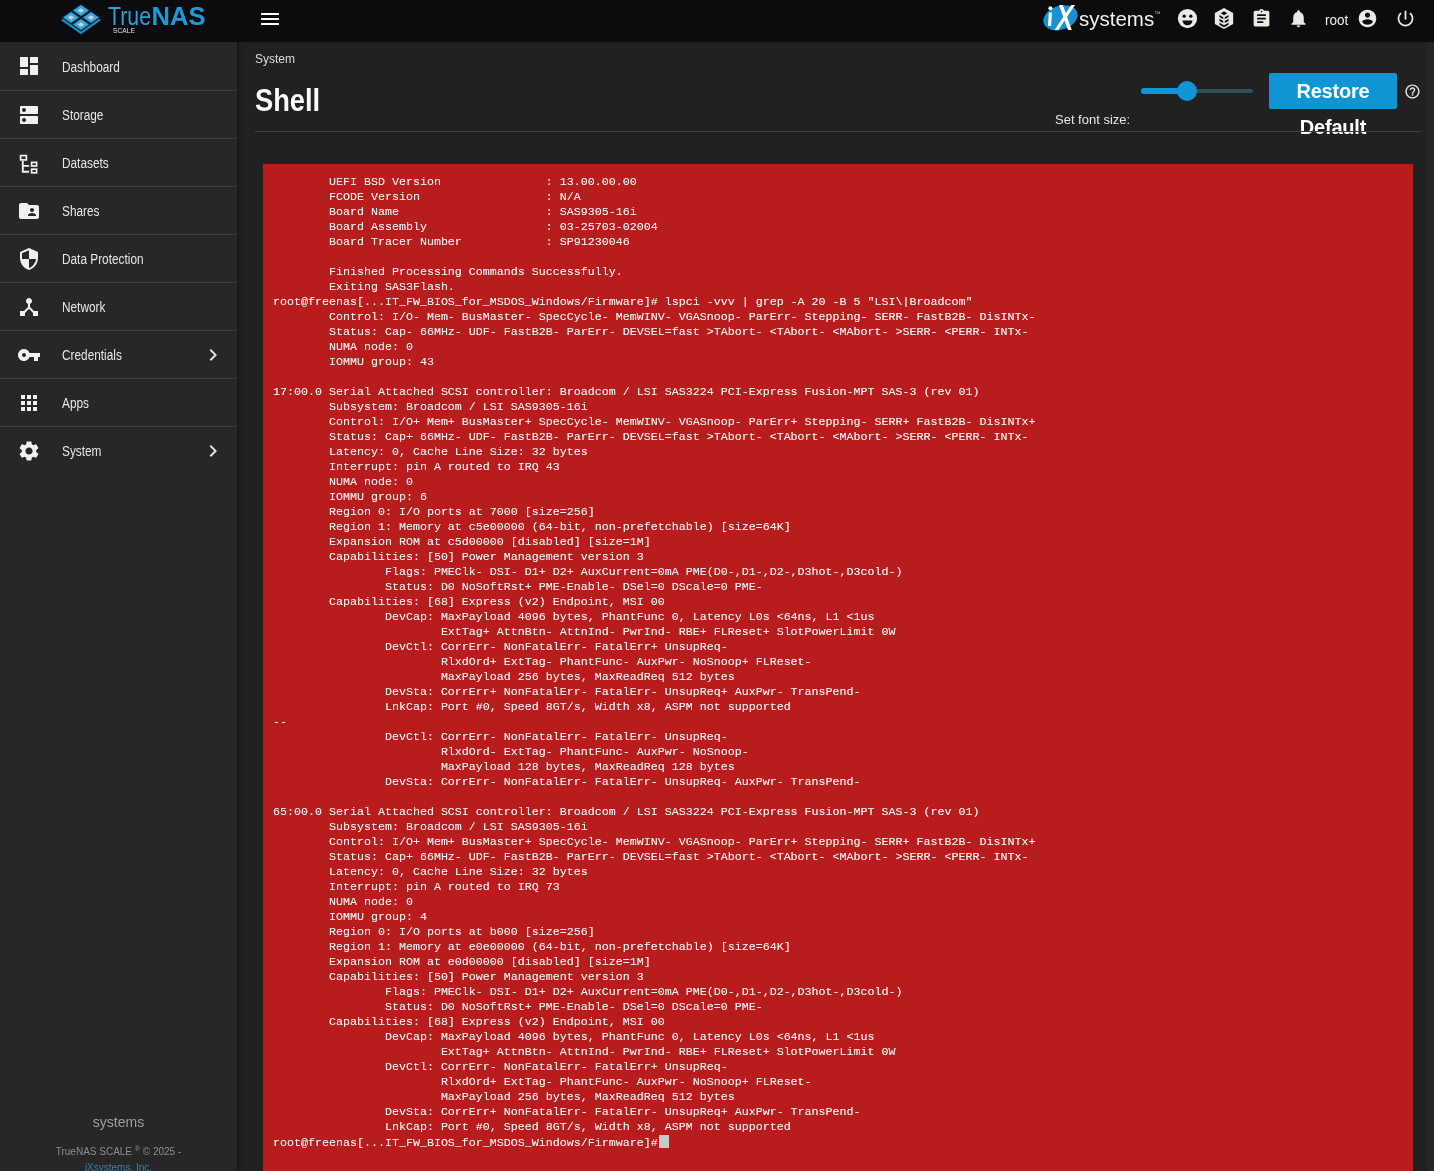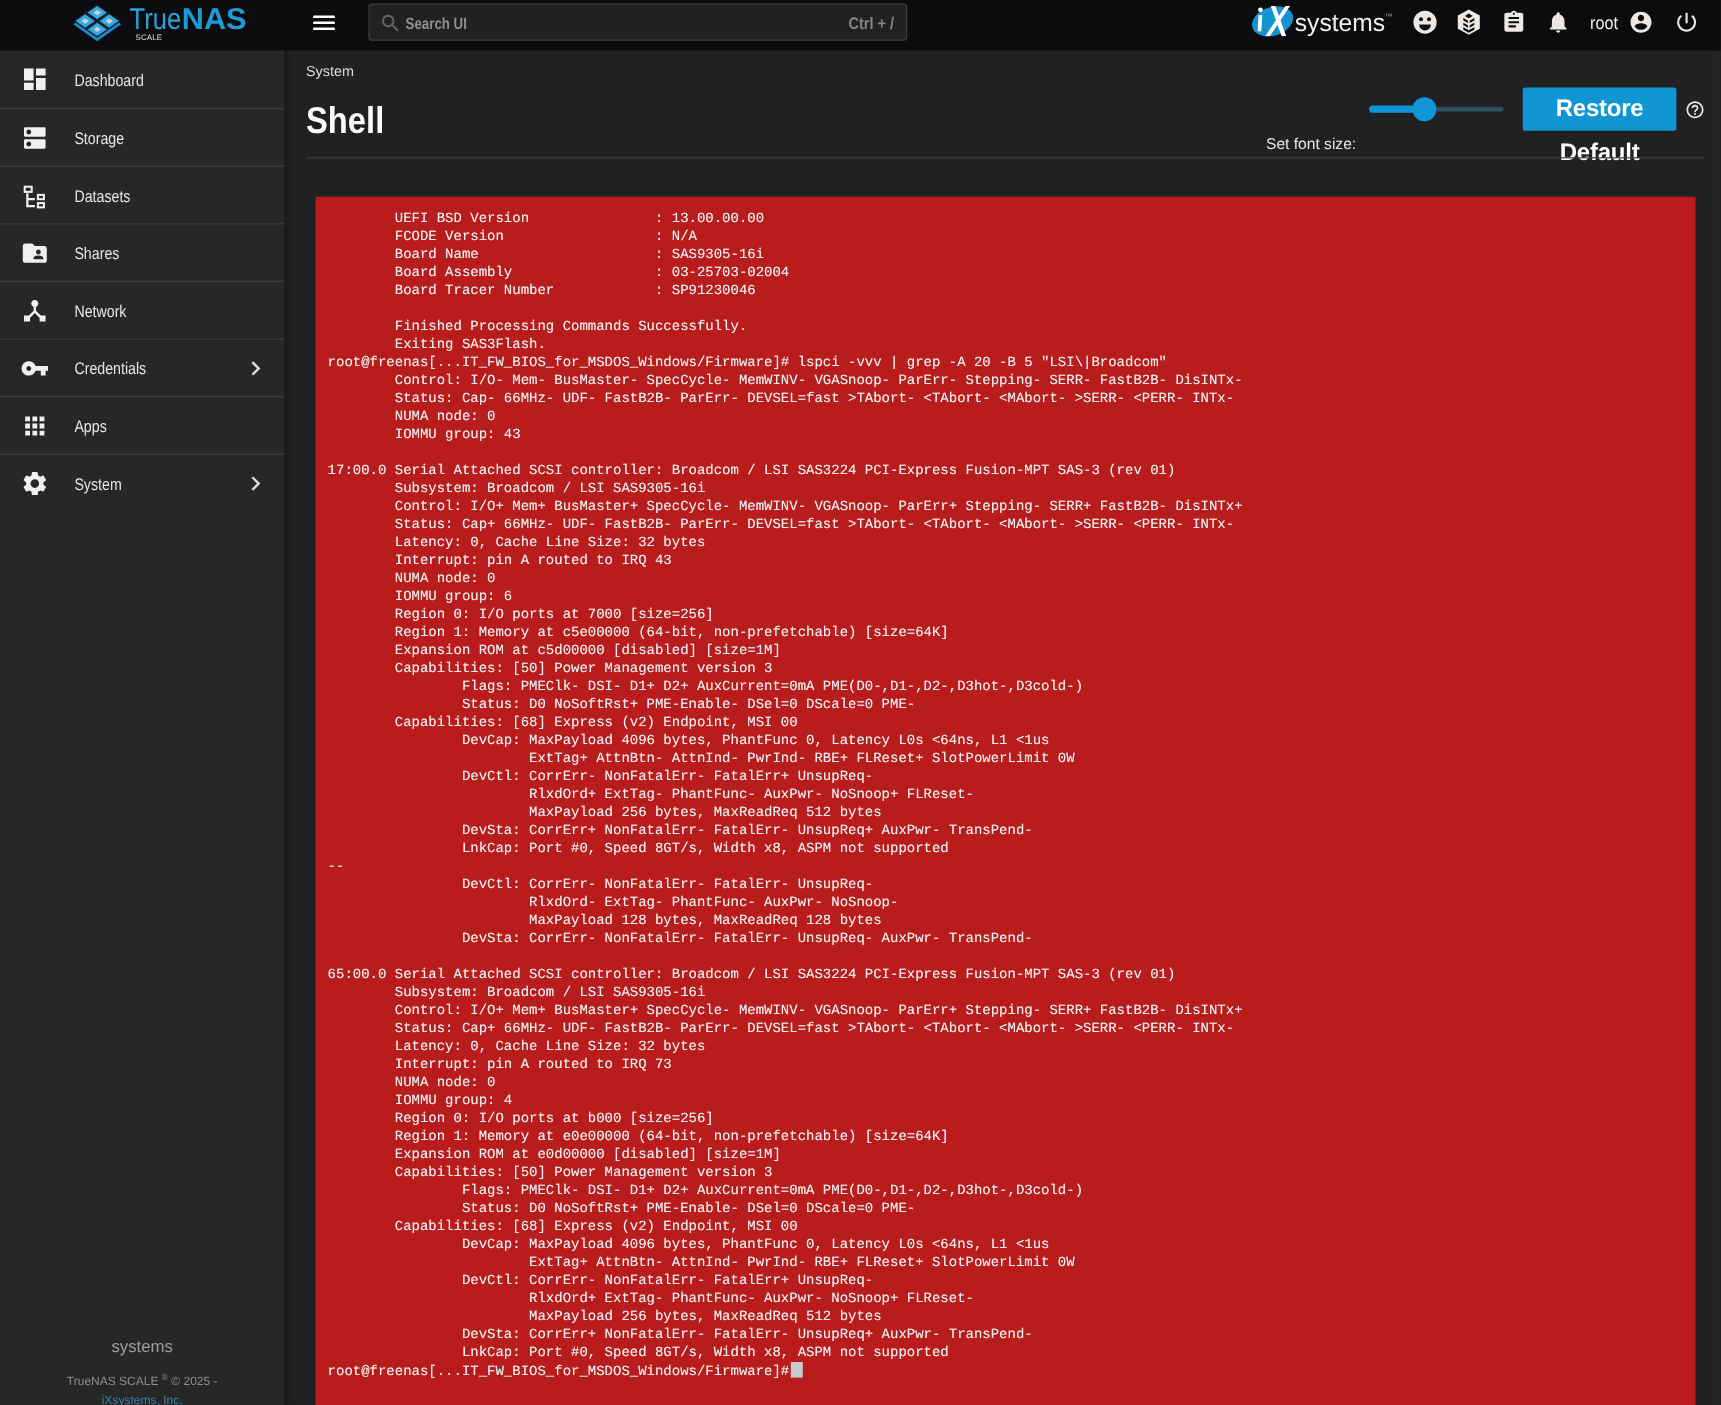--- a/index.html
+++ b/index.html
@@ -63,27 +63,20 @@
     </g>
     <text x="94" y="24.5" font-size="25" font-weight="400" fill="#2aa2dc" textLength="43" lengthAdjust="spacingAndGlyphs">True</text>
     <text x="137.5" y="24.5" font-size="25" font-weight="700" fill="#1e9ad6" textLength="54" lengthAdjust="spacingAndGlyphs">NAS</text>
     <text x="99" y="33" font-size="6.6" font-weight="400" fill="#e2e2e2" textLength="22" lengthAdjust="spacing">SCALE</text>
   </svg>
   <div id="burger">
         <div></div>
         <div></div>
         <div></div>
       </div>
-  <div id="search">
-    <svg style="position:absolute;left:8px;top:6px" width="19" height="19" viewBox="0 0 24 24" fill="#646464">
-          <path d="M15.5 14h-.79l-.28-.27C15.41 12.59 16 11.11 16 9.5 16 5.91 13.09 3 9.5 3S3 5.91 3 9.5 5.91 16 9.5 16c1.61 0 3.09-.59 4.23-1.57l.27.28v.79l5 4.99L20.49 19l-4.99-5zm-6 0C7.01 14 5 11.99 5 9.5S7.01 5 9.5 5 14 7.01 14 9.5 11.99 14 9.5 14z"></path>
-        </svg>
-    <span class="ph">Search UI</span>
-        <span class="ks">Ctrl + /</span>
-  </div>
   
   <svg style="position:absolute;left:1038px;top:0" width="130" height="36" viewBox="0 0 130 36">
     <ellipse cx="22.5" cy="17.8" rx="17.6" ry="11.9" fill="#1592d2" transform="rotate(-18 22.5 17.8)"></ellipse>
     <circle cx="12.4" cy="8.2" r="2" fill="#fff"></circle>
     <path d="M10.8 12.5 L13.9 12.5 L13.1 26 L10 26 Z" fill="#fff"></path>
     <path d="M21 5 L24.8 5 L33.8 30 L30 30 Z" fill="#fff"></path>
     <path d="M33.2 5 L37 5 L20.3 30 L16.5 30 Z" fill="#fff"></path>
     <text x="41" y="26" font-size="20.5" font-weight="400" fill="#f0f0f0">systems</text>
     <text x="116" y="16" font-size="6.5" fill="#aaa">™</text>
   </svg>
@@ -142,20 +135,26 @@
           <rect x="14.6" y="18.2" width="5" height="3.6" stroke-width="1.7"></rect>
           <path d="M5.8 10 v10.8 h6.3 M5.8 14.9 h6.3" stroke-width="1.9" fill="none"></path>
         </svg>
         <span class="t">Datasets</span>
       </div>
   <div class="mi">
         <svg width="24" height="24" viewBox="0 0 24 24" fill="#f0f0f0">
           <path d="M20 6h-8l-2-2H4c-1.1 0-2 .9-2 2v12c0 1.1.9 2 2 2h16c1.1 0 2-.9 2-2V8c0-1.1-.9-2-2-2zm-5 3c1.1 0 2 .9 2 2s-.9 2-2 2-2-.9-2-2 .9-2 2-2zm4 8h-8v-1c0-1.33 2.67-2 4-2s4 .67 4 2v1z"></path>
         </svg>
         <span class="t">Shares</span>
+      </div>
+  <div class="mi">
+        <svg width="24" height="24" viewBox="0 0 24 24" fill="#f0f0f0">
+          <path d="M12 1L3 5v6c0 5.55 3.84 10.74 9 12 5.16-1.26 9-6.45 9-12V5l-9-4zm0 10.99h7c-.53 4.12-3.28 7.79-7 8.94V12H5V6.3l7-3.11v8.8z"></path>
+        </svg>
+        <span class="t">Data Protection</span>
       </div>
   <div class="mi">
         <svg width="24" height="24" viewBox="0 0 24 24" fill="#f0f0f0">
           <path d="M17 16l-4-4V8.82C14.16 8.4 15 7.3 15 6c0-1.66-1.34-3-3-3S9 4.34 9 6c0 1.3.84 2.4 2 2.82V12l-4 4H3v5h5v-3.05l4-4.2 4 4.2V21h5v-5h-4z"></path>
         </svg>
         <span class="t">Network</span>
       </div>
   <div class="mi">
         <svg width="24" height="24" viewBox="0 0 24 24" fill="#f0f0f0">
           <path d="M12.65 10C11.83 7.67 9.61 6 7 6c-3.31 0-6 2.69-6 6s2.69 6 6 6c2.61 0 4.83-1.67 5.65-4H17v4h4v-4h2v-4H12.65zM7 14c-1.1 0-2-.9-2-2s.9-2 2-2 2 .9 2 2-.9 2-2 2z"></path>

